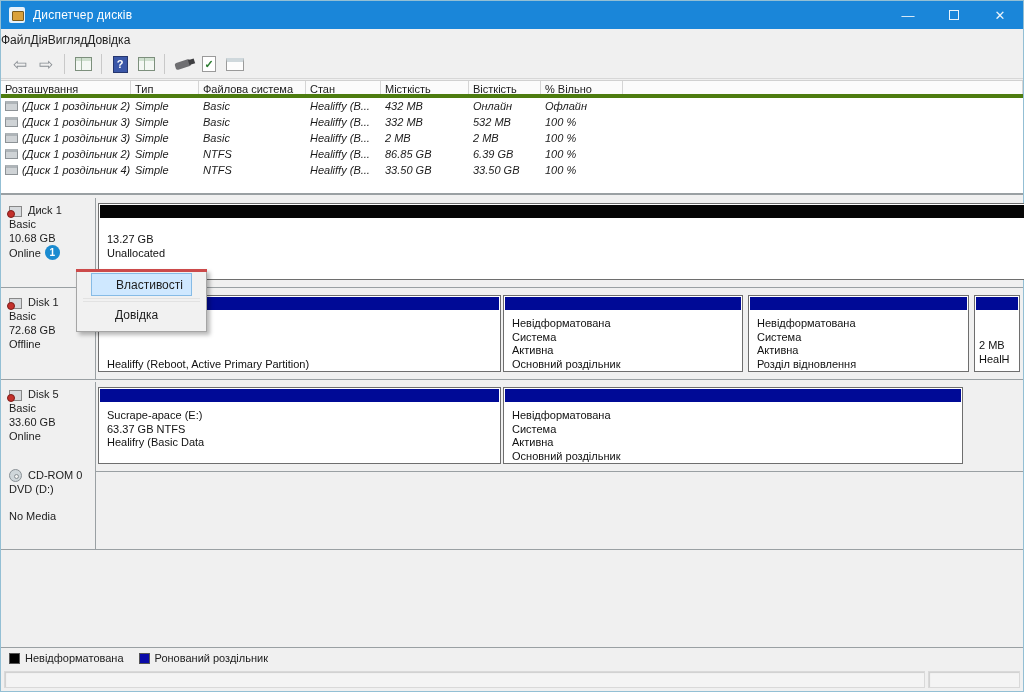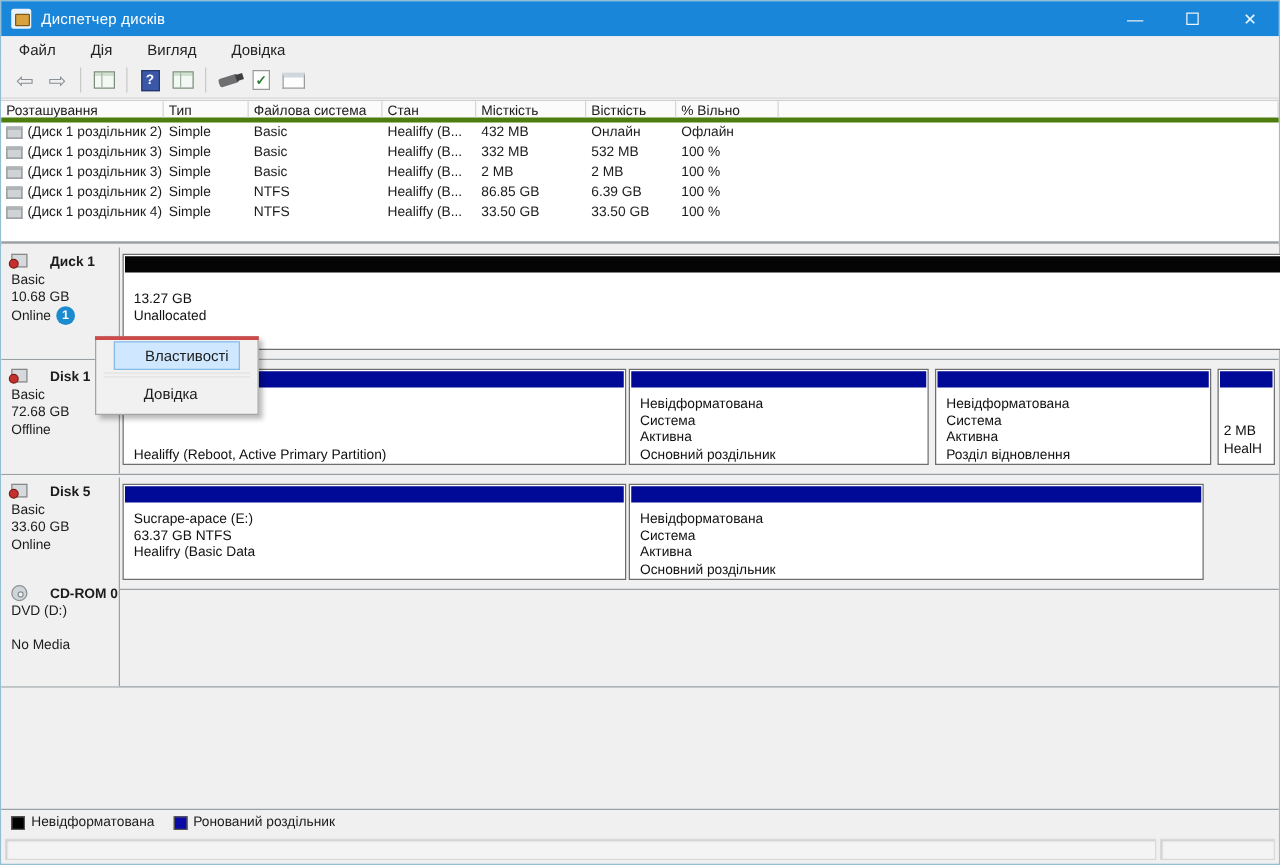--- a/index.html
+++ b/index.html
@@ -17,21 +17,21 @@
               background:#d9a13c; border:1px solid #7a5b1d; border-radius:1px; }
   .title-text { font-size:12px; letter-spacing:.2px; }
   .tb-btns { margin-left:auto; display:flex; height:100%; }
   .tb-btn { width:46px; height:100%; display:flex; align-items:center; justify-content:center;
             color:#eaf4fb; font-size:13px; }
   .glyph-max { width:10px; height:10px; border:1px solid #eaf4fb; display:block; }
 
   
   .menubar { position:absolute; top:28px; left:0; right:0; height:21px; background:#f0f0f0;
              display:flex; align-items:center; font-size:12px; color:#222; }
-  .menu-item { padding:2px 14px; }
+  .menu-item { padding:2px 0; }
 
   
   .toolbar { position:absolute; top:49px; left:0; right:0; height:29px; background:#f0f0f0;
              border-bottom:1px solid #d7d7d7; display:flex; align-items:center; padding-left:6px; }
   .tool { width:24px; height:22px; display:flex; align-items:center; justify-content:center; margin:0 1px; }
   .arrow { font-size:17px; color:#8a8f94; line-height:1; }
   .tsep { width:1px; height:20px; background:#c9c9c9; margin:0 5px; }
   .icon-grid { width:17px; height:14px; border:1px solid #7c8f7c; background:
       linear-gradient(#cfe0cf 3px, transparent 3px), #f4f8f4; position:relative; }
   .icon-grid::after{ content:""; position:absolute; left:5px; top:0; bottom:0; width:1px; background:#9fb49f; }
@@ -44,37 +44,37 @@
       font-size:11px; font-weight:bold; display:flex; align-items:center; justify-content:center; }
   .icon-panel { width:18px; height:13px; background:#fdfdfd; border:1px solid #9a9a9a;
       border-top:4px solid #cfd8dc; }
 
   
   .voltable { position:absolute; top:79px; left:0; right:0; height:115px; background:#fff;
               border-top:1px solid #d0d0d0; border-bottom:2px solid #9aa0a3; font-size:11px; color:#1c1c1c; }
   .vt-header { display:flex; height:17px; background:#fbfbfb; border-bottom:4px solid #4d7c0f; }
   .vt-h { padding:2px 4px; border-right:1px solid #d5d5d5; white-space:nowrap; overflow:hidden; }
   .vt-row { display:flex; height:16px; align-items:center; }
-  .vt-c { padding:0 4px; white-space:nowrap; overflow:hidden; display:flex; align-items:center; gap:4px; }
+  .vt-c { padding:0 4px; white-space:nowrap; overflow:hidden; display:flex; align-items:center; gap:4px;font-style:italic; }
   .c0{width:130px;} .c1{width:68px;} .c2{width:107px;} .c3{width:75px;}
   .c4{width:88px;} .c5{width:72px;} .c6{width:82px;} .c7{flex:1;}
   .vol-ico { width:13px; height:10px; background:#cfd3d6; border:1px solid #8d9296; flex:0 0 auto;
              border-top:3px solid #aeb4b8; }
 
   
   .graph { position:absolute; top:196px; left:0; right:0; bottom:44px; background:#f0f0f0; }
   .disk-row { position:absolute; left:0; right:0; border-bottom:1px solid #9aa0a3; }
   .dr1 { top:1px;   height:90px; }
   .dr2 { top:93px;  height:90px; }
   .dr3 { top:185px; height:90px; }
   .dr4 { top:266px; height:87px;padding-left:44px; }
   .disk-head { position:absolute; left:0; top:0; bottom:0; width:95px; background:#f0f0f0;
                border-right:1px solid #9aa0a3; padding:5px 4px 4px 8px; font-size:11px; color:#1c1c1c;
                line-height:14px; }
-  .disk-title { display:flex; align-items:flex-start; gap:18px; white-space:nowrap;font-weight:bold; }
+  .disk-title { display:flex; align-items:flex-end; gap:6px; white-space:nowrap; }
   .hdd-ico { width:13px; height:11px; background:#d7dadd; border:1px solid #888; position:relative; flex:0 0 auto; }
   .hdd-ico::after { content:""; position:absolute; left:-3px; bottom:-2px; width:6px; height:6px;
                     border-radius:50%; background:#c4302b; border:1px solid #7e1d1a; }
   .cd-ico { width:13px; height:13px; border-radius:50%; background:#cfd6da; border:1px solid #8a9196;
             position:relative; flex:0 0 auto; }
   .cd-ico::after{ content:""; position:absolute; left:4px; top:4px; width:3px; height:3px; border-radius:50%;
             background:#f0f0f0; border:1px solid #8a9196; }
   .status-line { display:flex; align-items:center; gap:4px; }
   .badge { width:15px; height:15px; border-radius:50%; background:#1b8bd0; color:#fff; font-size:10px;
            font-weight:bold; display:flex; align-items:center; justify-content:center; }

